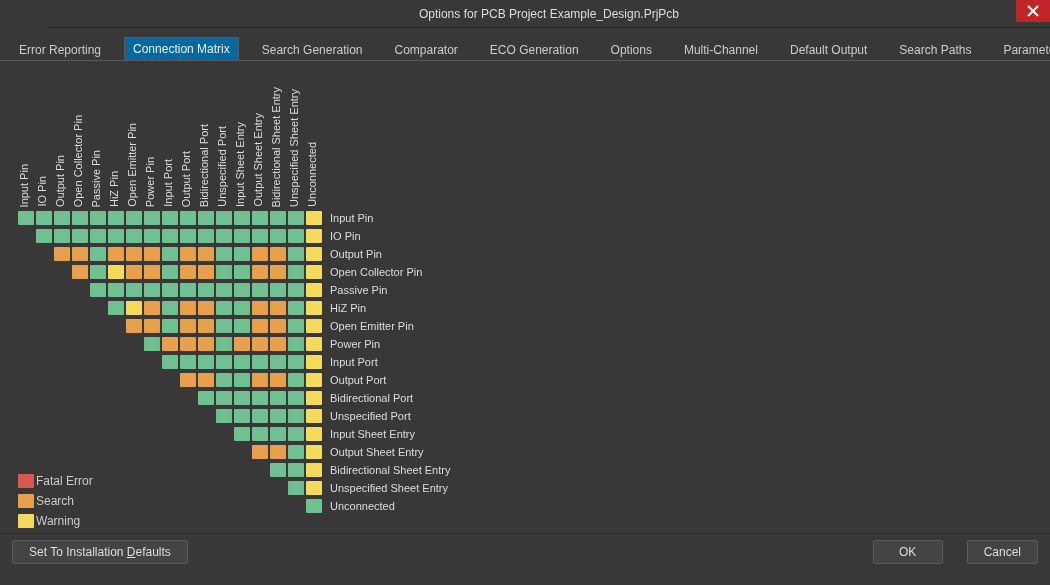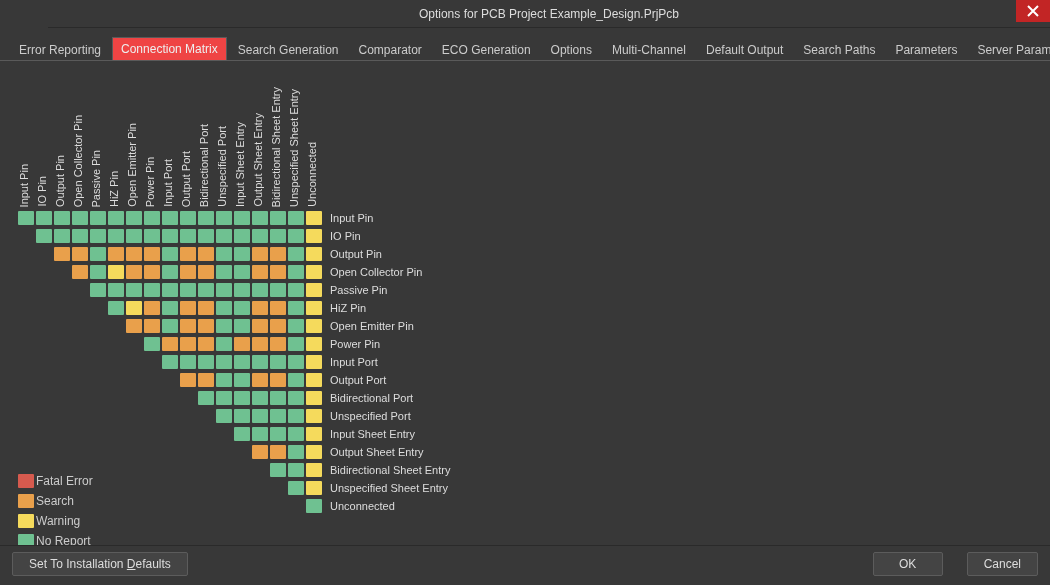--- a/index.html
+++ b/index.html
@@ -36,38 +36,38 @@
     background: #c22525;
     display: flex;
     align-items: center;
     justify-content: center;
     color: #fff;
     cursor: pointer;
   }
   .close-btn svg { width: 12px; height: 12px; }
   .tabbar {
     display: flex;
-    gap: 2px;
+    gap: 14px;
     padding: 8px 12px 0 10px;
     border-bottom: 1px solid #5a5a5a;
     align-items: flex-end;
     overflow: hidden;
   }
   .tab {
     padding: 4px 8px;
     color: #ccc;
     cursor: pointer;
     white-space: nowrap;
     border: 1px solid transparent;
     border-bottom: none;
     position: relative;
     top: 1px;
   }
   .tab.active {
-    background: #ef4444;
+    background: #0369a1;
     border: 1px solid #5a5a5a;
     border-bottom: 1px solid #3f3f3f;
     color: #eee;
   }
   .content {
     position: relative;
     padding: 10px 18px;
     height: 480px;
   }
   .matrix-wrap {
@@ -120,21 +120,21 @@
     top: 410px;
   }
   .legend-item {
     display: flex;
     align-items: center;
     height: 20px;
   }
   .legend-item .cell { cursor: default; }
   .footer {
     position: absolute;
-    bottom: 4px;
+    bottom: 16px;
     left: 0;
     right: 0;
     height: 36px;
     display: flex;
     align-items: center;
     justify-content: space-between;
     padding: 0 12px;
     border-top: 1px solid #2a2a2a;
     background: #383838;
   }

